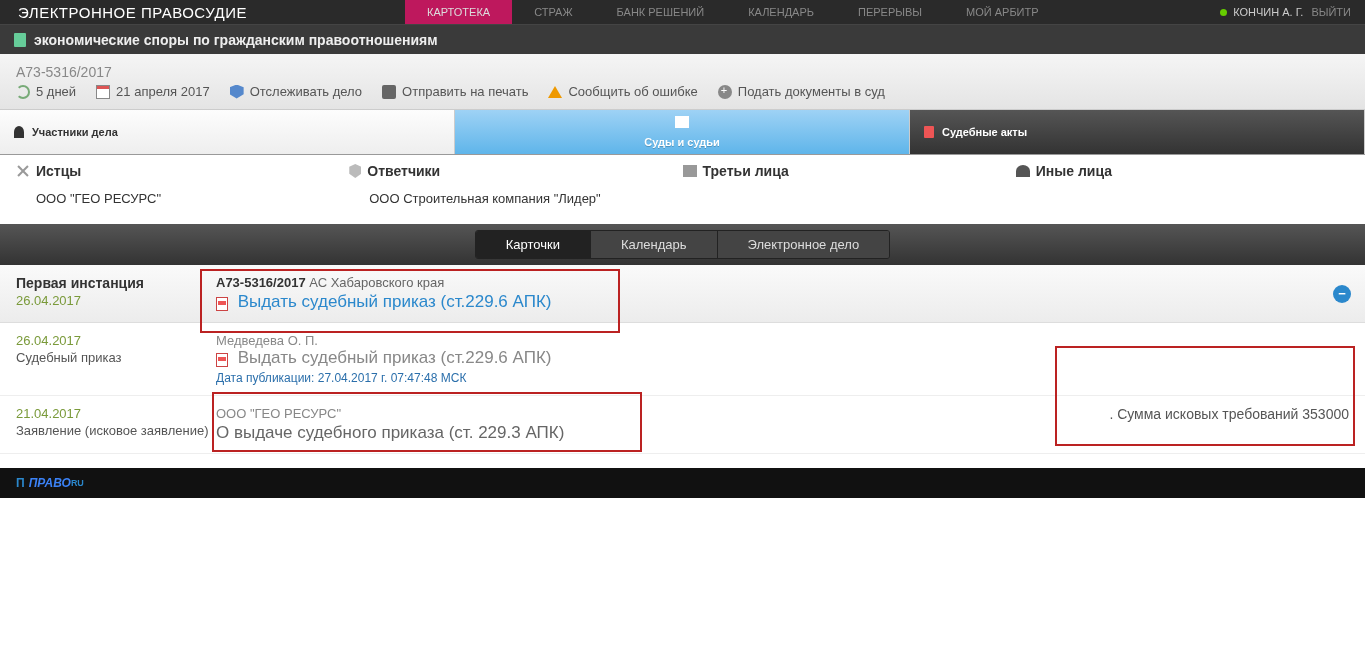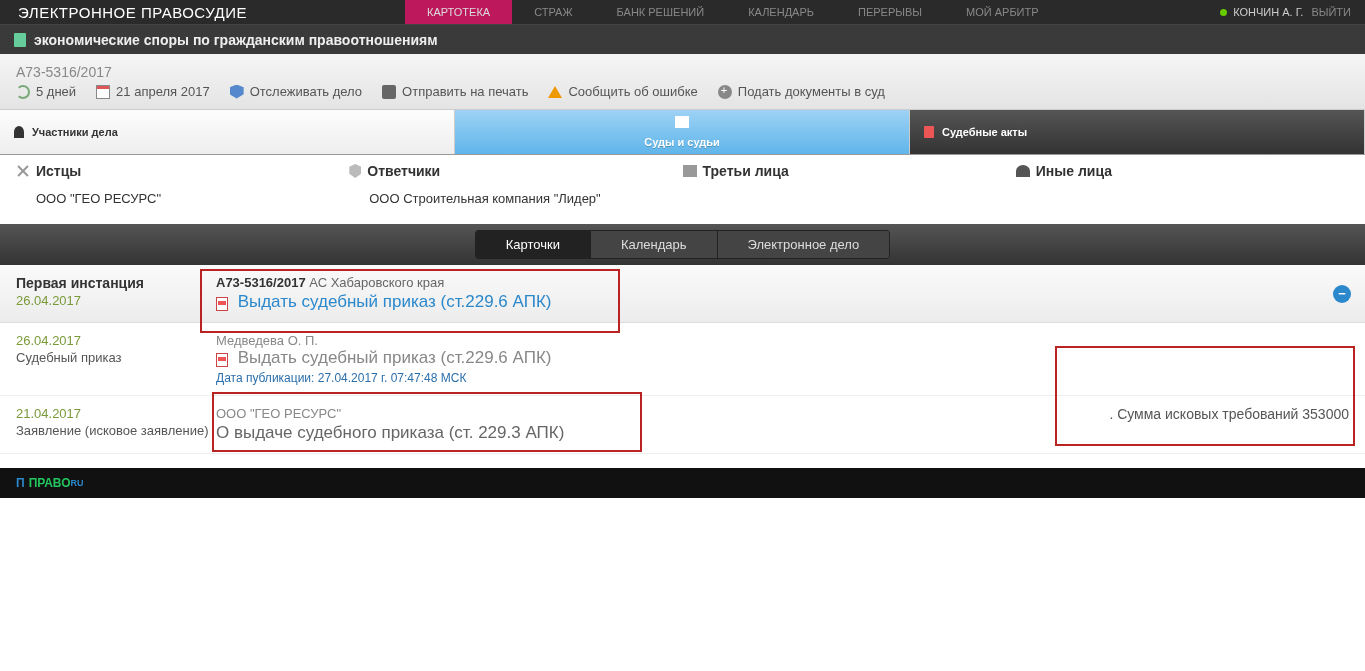--- a/index.html
+++ b/index.html
@@ -89,21 +89,21 @@
 .party { color:#888; font-size:13px; }
 .title-gray { color:#666; font-size:17px; margin-top:2px; }
 .sum-box { position:absolute; right:16px; top:10px; color:#555; font-size:14px; }
 
 
 .hl { border: 2px solid #b22; position:absolute; pointer-events:none; }
 
 
 .pre-footer { height: 14px; background: #fff; }
 .footer { background:#111; height:30px; display:flex; align-items:center; padding:0 16px; color:#888; font-size:12px; font-weight:bold; }
-.footer .p { color:#22c55e; }
+.footer .p { color:#3b82f6;font-style:italic; }
 .footer .ru { color:#2b88cc; font-size:9px; vertical-align: top; }
 </style>
 </head>
 <body>
 
 <div class="topbar">
   <div class="brand">ЭЛЕКТРОННОЕ ПРАВОСУДИЕ</div>
   <div class="nav">
     <div class="nav-item active">КАРТОТЕКА</div>
     <div class="nav-item">СТРАЖ</div>

